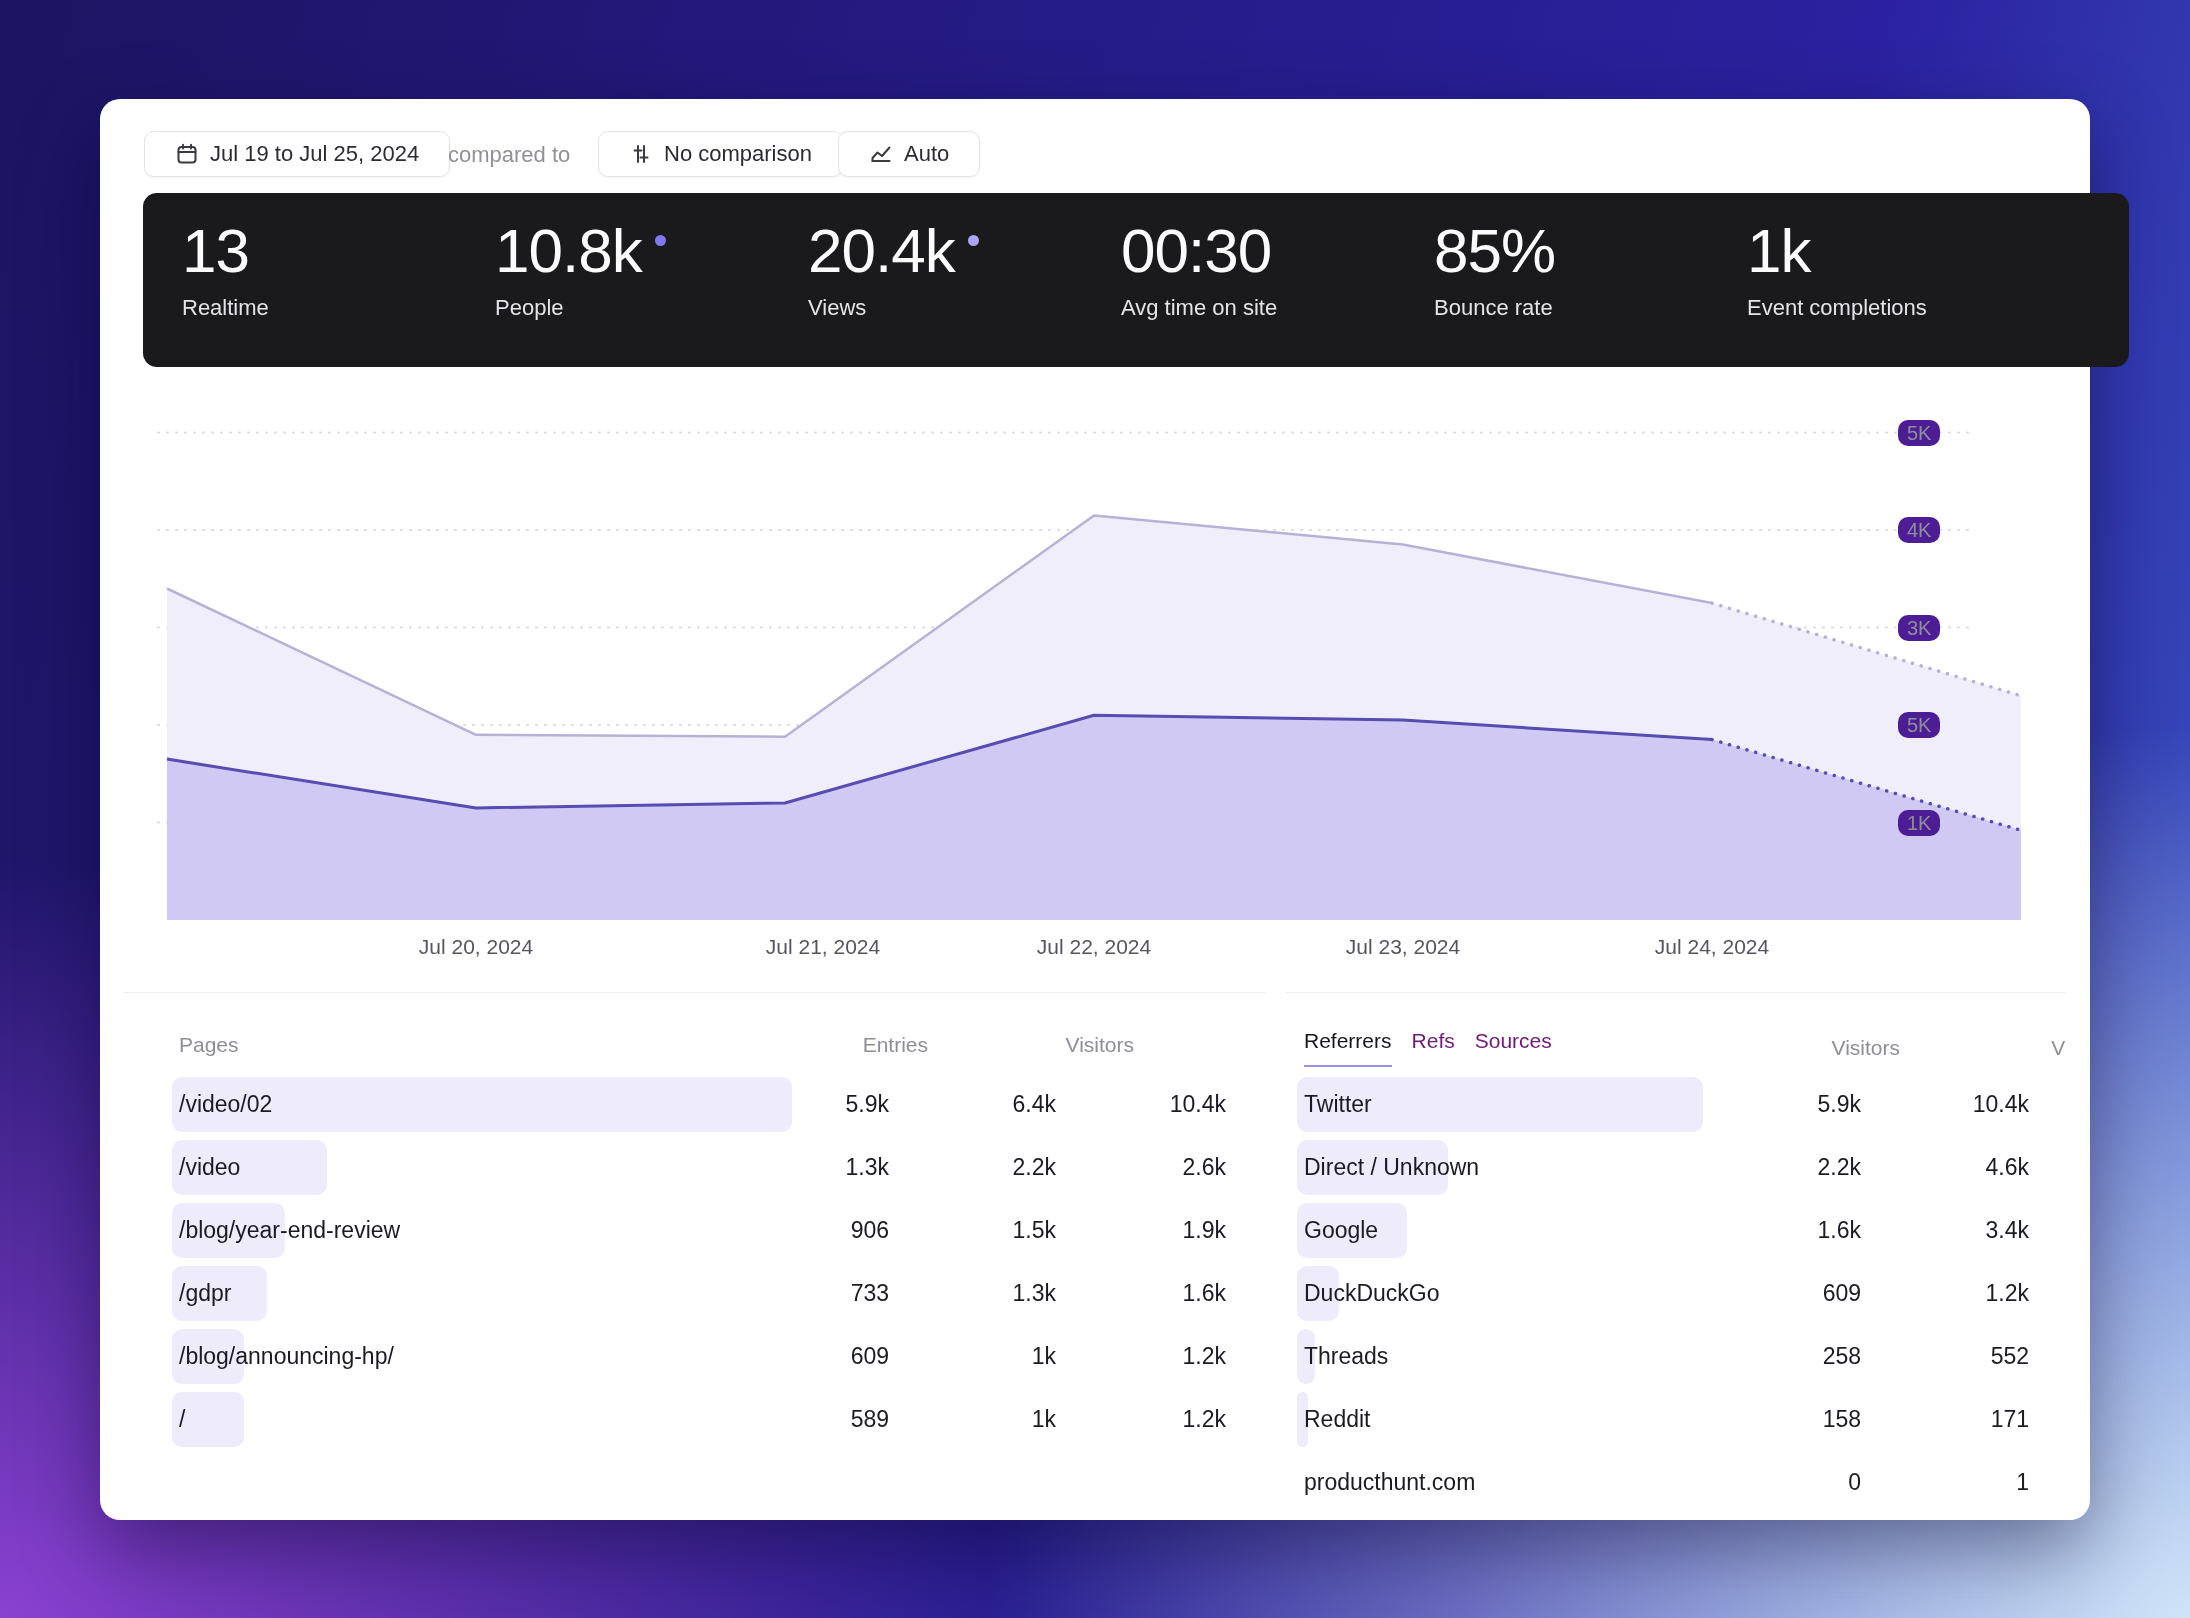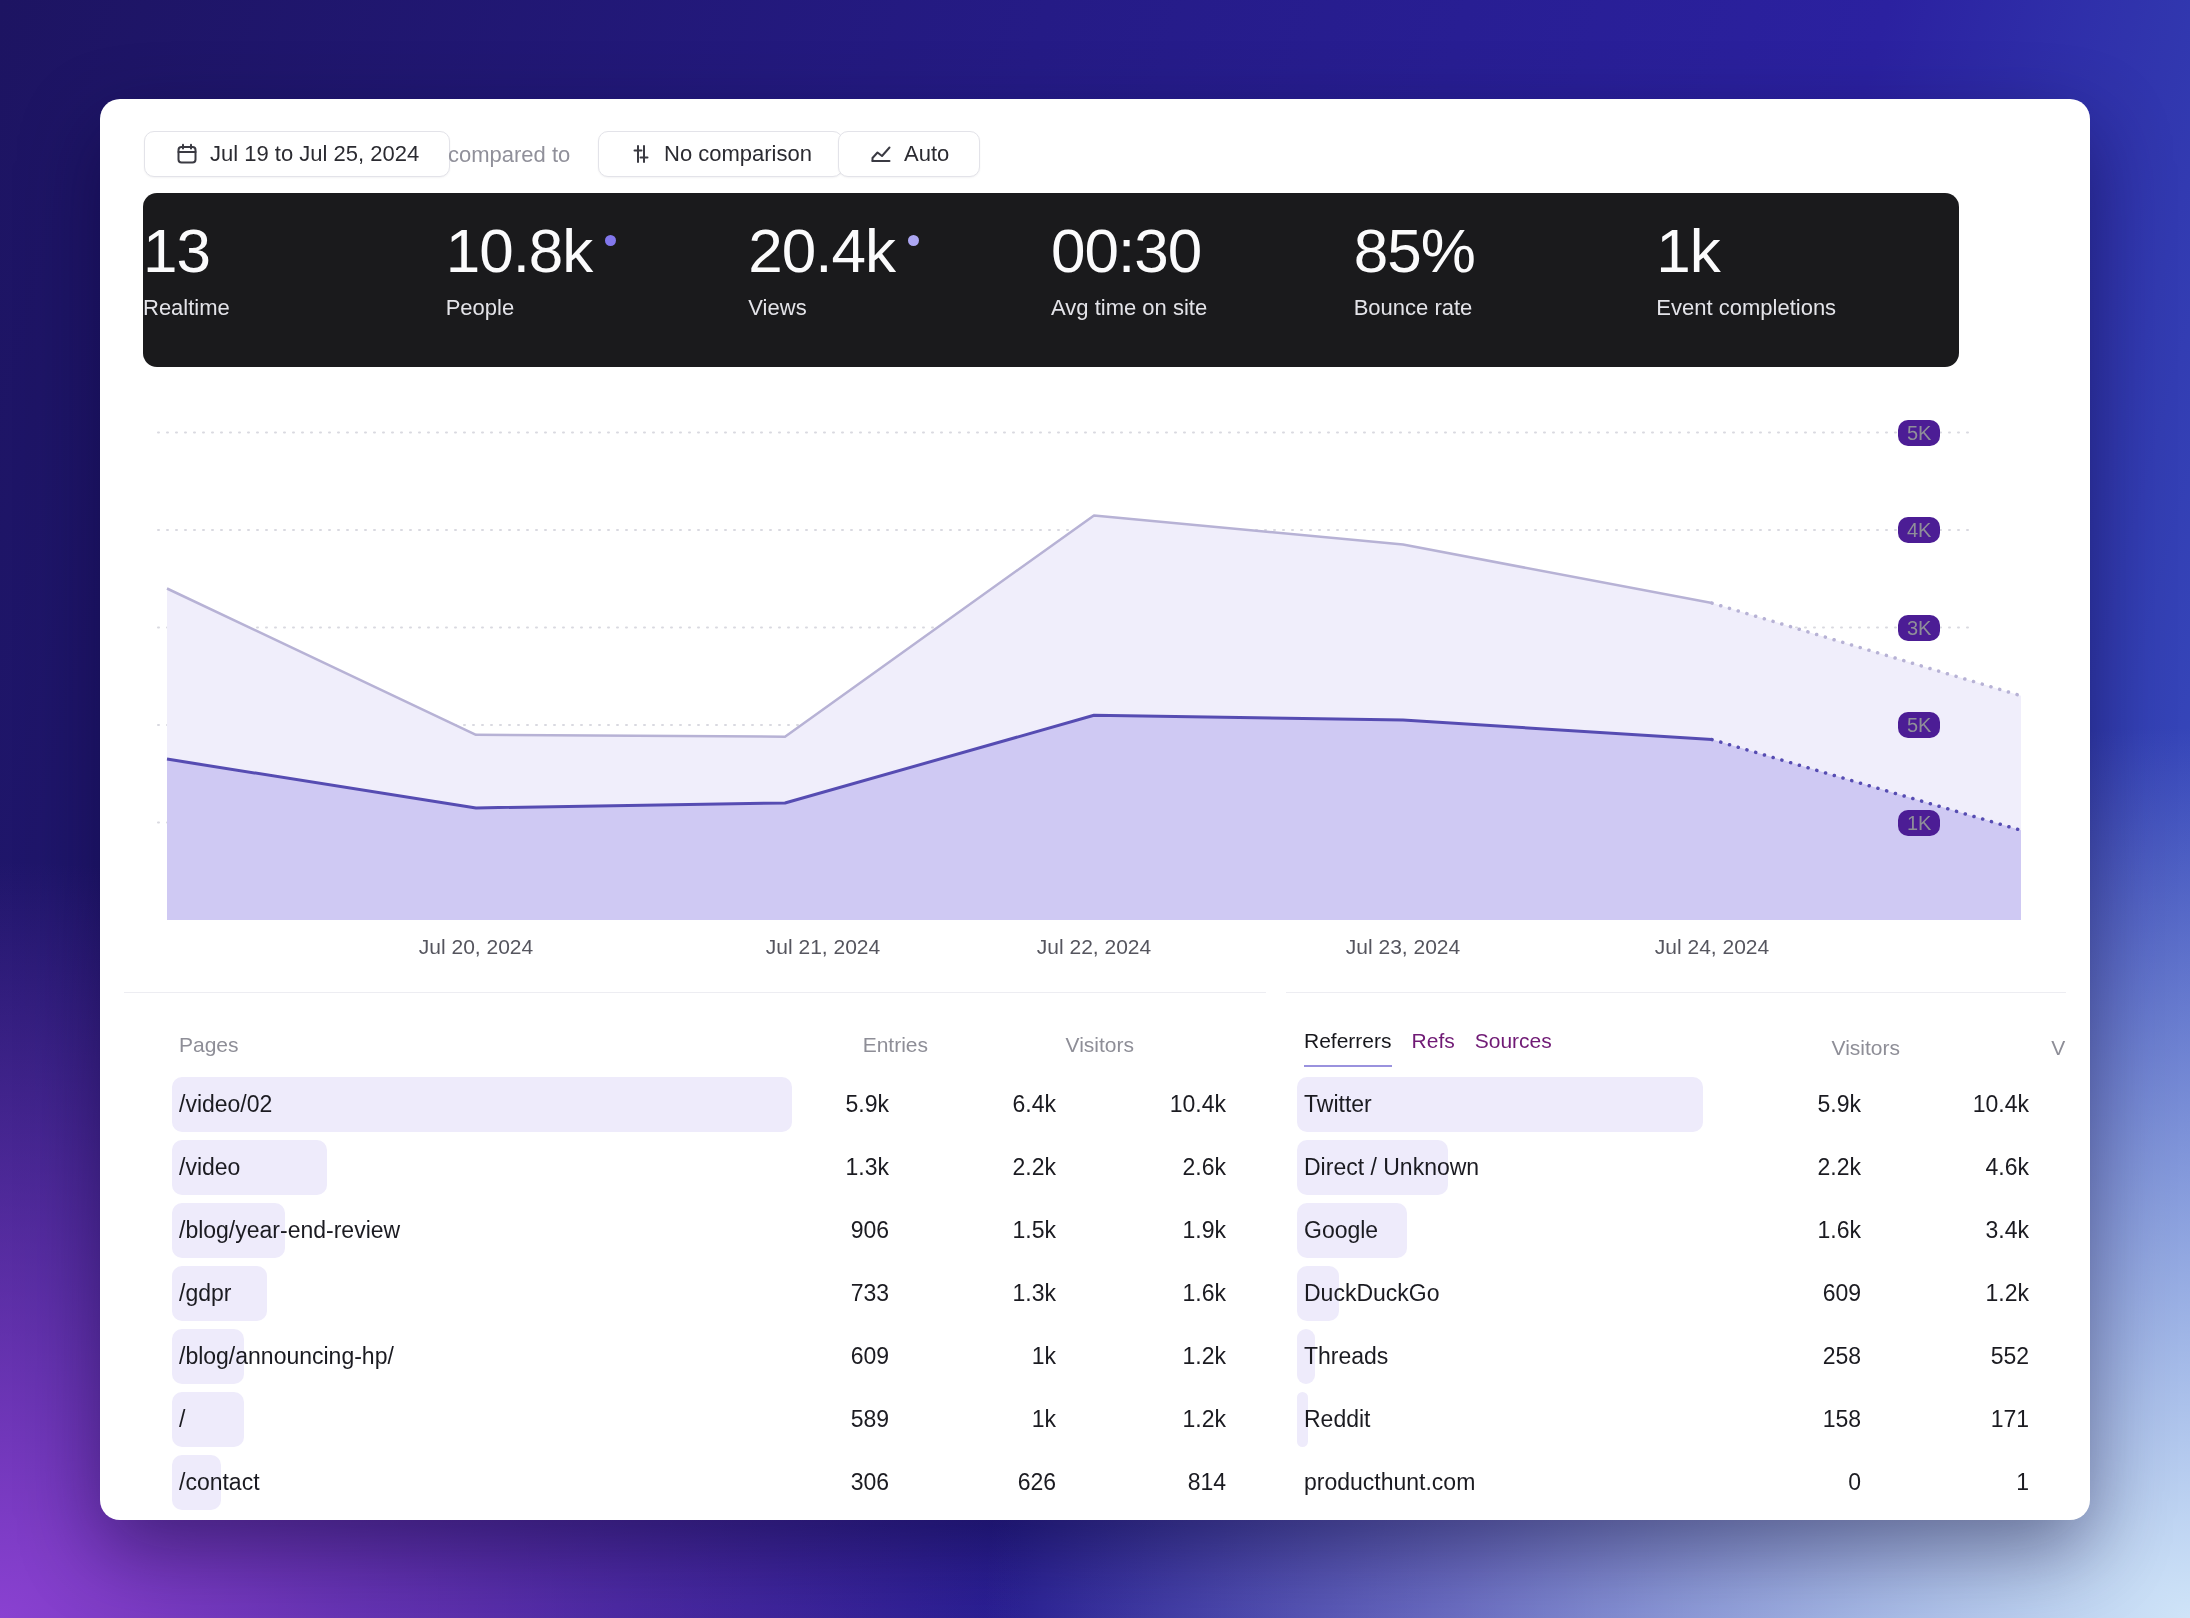--- a/index.html
+++ b/index.html
@@ -24,23 +24,23 @@
     font-size:22px;color:#2b2b31;font-family:inherit;cursor:pointer;
     box-shadow:0 1px 2px rgba(20,20,40,.05);white-space:nowrap;
   }
   .tbtn svg{flex:0 0 auto;}
   #dateBtn{left:44px;}
   #cmpBtn{left:498px;}
   #autoBtn{left:738px;}
   .cmplabel{position:absolute;left:348px;top:43px;font-size:22px;color:#90909a;}
   
   .stats{
-    position:absolute;left:43px;top:94px;width:1816px;height:174px;
+    position:absolute;left:43px;top:94px;width:1986px;height:174px;
     background:#1a1a1c;border-radius:14px;display:flex;box-sizing:border-box;
-    align-items:flex-start;
+    padding-left:39px;align-items:flex-start;
   }
   .stat{width:313px;padding-top:24px;}
   .stat .bigval{font-size:62px;font-weight:200;color:#fbfbfc;letter-spacing:-1px;line-height:1.1;display:inline-block;}
   .stat .dot{display:inline-block;width:11px;height:11px;border-radius:50%;margin-left:13px;vertical-align:26px;}
   .stat .lbl{margin-top:10px;font-size:22px;color:#e3e3e8;}
   
   .chart{position:absolute;left:20px;top:296px;width:1950px;height:600px;}
   .chart svg{position:absolute;left:0;top:0;}
   .ytick{position:absolute;left:1778px;font-size:20px;color:#8f8f99;background:#4c1d95;padding:3px 9px;border-radius:10px;line-height:1;}
   .xtick{position:absolute;top:540px;transform:translateX(-50%);font-size:21px;color:#55555e;white-space:nowrap;}
@@ -193,27 +193,20 @@
           <div class="tnum">1k</div>
           <div class="tnum">1.2k</div>
         </div>
         <div class="trow">
           <div class="bar" style="width: 72px;"></div>
           <div class="label"><span>/</span></div>
           <div class="tnum">589</div>
           <div class="tnum">1k</div>
           <div class="tnum">1.2k</div>
         </div>
-        <div class="trow">
-          <div class="bar" style="width: 49px;"></div>
-          <div class="label"><span>/contact</span></div>
-          <div class="tnum">306</div>
-          <div class="tnum">626</div>
-          <div class="tnum">814</div>
-        </div>
       </div>
     </section>
 
   <section class="panel right" id="refPanel">
       <div class="thead">
         <div class="tabs">
           <span class="tab active">Referrers</span>
           <span class="tab">Refs</span>
           <span class="tab">Sources</span>
         </div>

